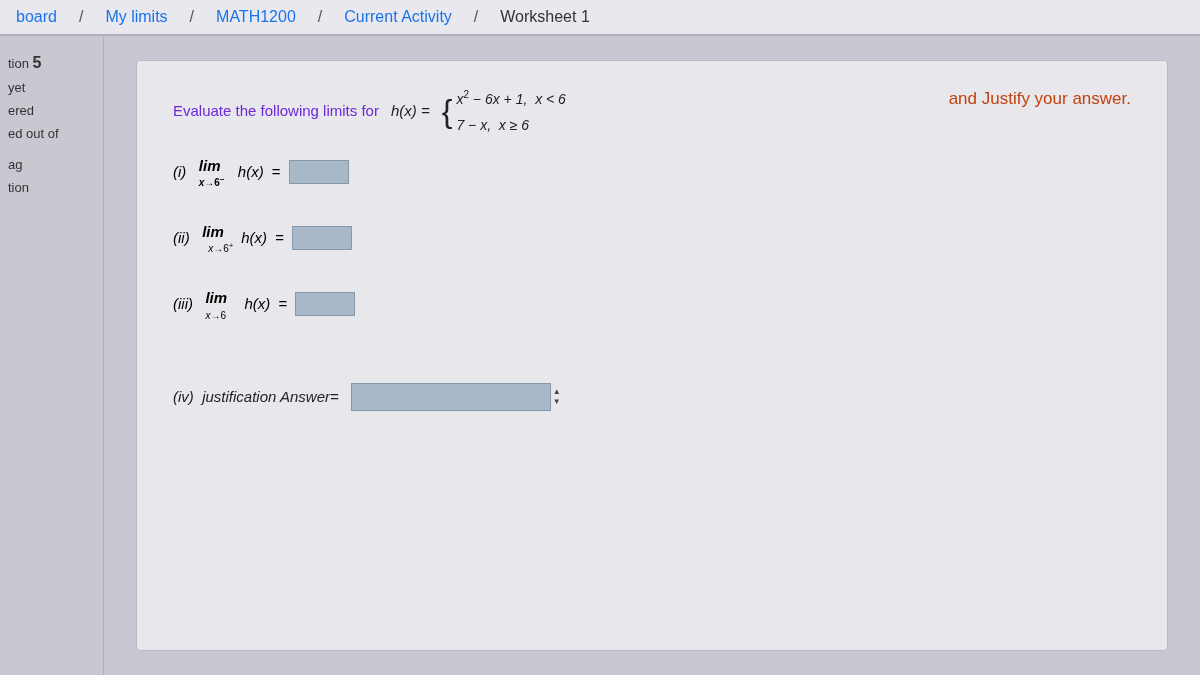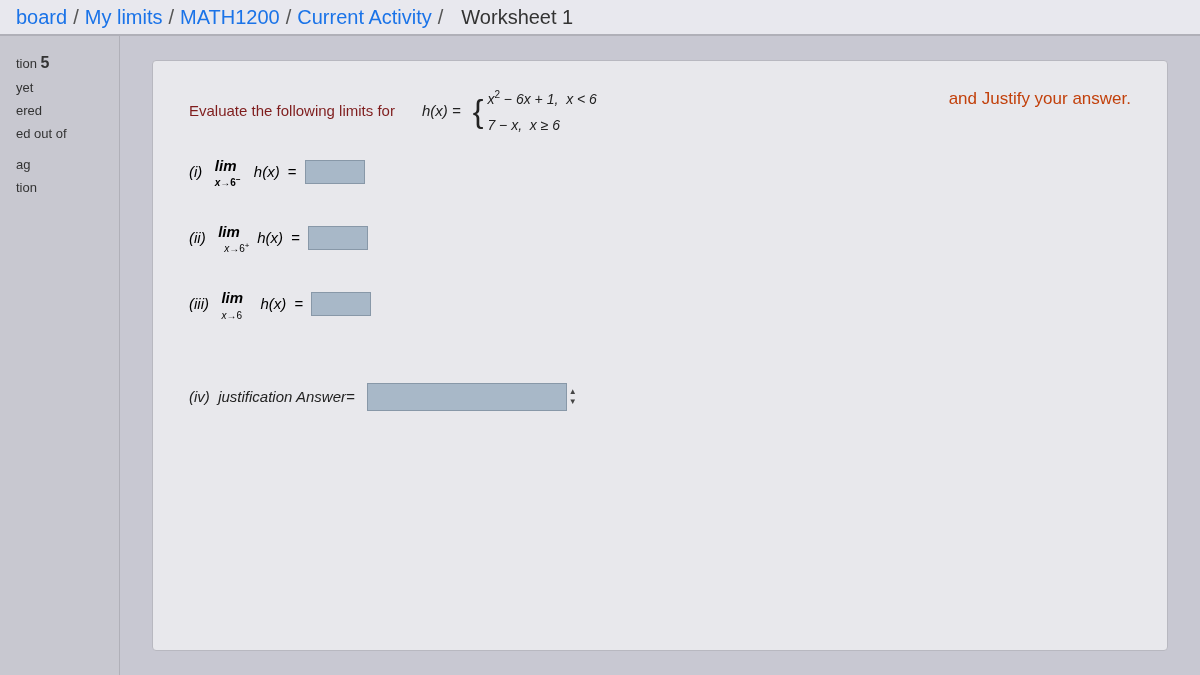--- a/index.html
+++ b/index.html
@@ -14,53 +14,52 @@
     .top-bar {
       background: #e8e8ee;
       border-bottom: 2px solid #b0b0b8;
       padding: 8px 16px;
       display: flex;
       align-items: center;
       height: 36px;
     }
 
     .breadcrumb {
-      font-size: 20px;
+      font-size: 16px;
       color: #333;
       display: flex;
       align-items: flex-end;
-      gap: 4px;
+      gap: 20px;
     }
 
     .breadcrumb-separator {
       color: #555;
       margin: 0 2px;
     }
 
     .breadcrumb-link {
       color: #1a73e8;
       cursor: pointer;
       text-decoration: none;
     }
 
     .breadcrumb-current {
       color: #333;
       font-weight: 500;
-      margin-left: 12px;
     }
 
     .main-layout {
       display: flex;
       height: calc(675px - 36px);
     }
 
     .sidebar {
-      width: 120px;
+      width: 104px;
       background: #c8c8d0;
-      padding: 16px 16px;
+      padding: 16px 8px;
       display: flex;
       flex-direction: column;
       gap: 4px;
       font-size: 13px;
       color: #222;
       border-right: 1px solid #b0b0b8;
     }
 
     .sidebar-question-label {
       font-size: 16px;
@@ -101,22 +100,22 @@
 
     .problem-statement {
       display: flex;
       align-items: center;
       gap: 12px;
       flex: 1;
     }
 
     .evaluate-text {
       font-size: 15px;
-      color: #7f1d1d;
-      margin-right: 15px;
+      color: #6d28d9;
+      margin-right: 0;
     }
 
     .piecewise-container {
       display: inline-flex;
       align-items: center;
       font-size: 15px;
     }
 
     .piecewise-brace {
       font-size: 32px;

